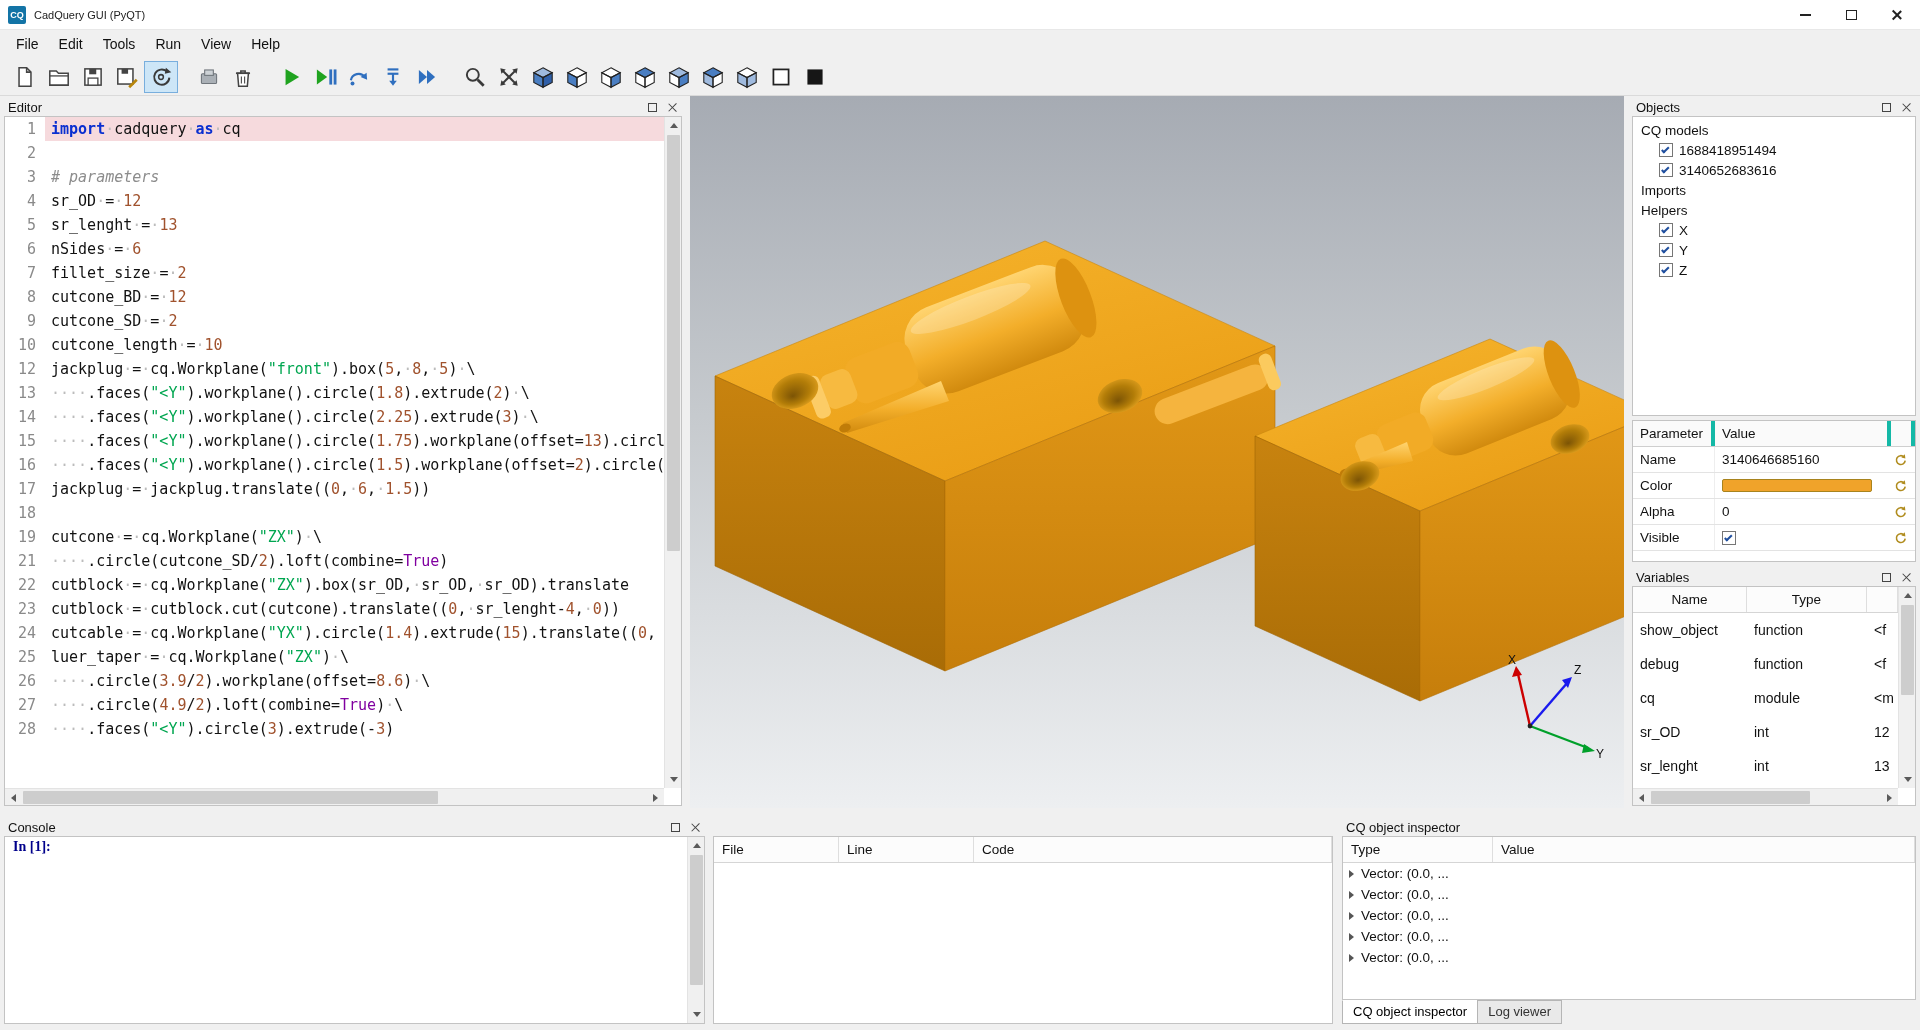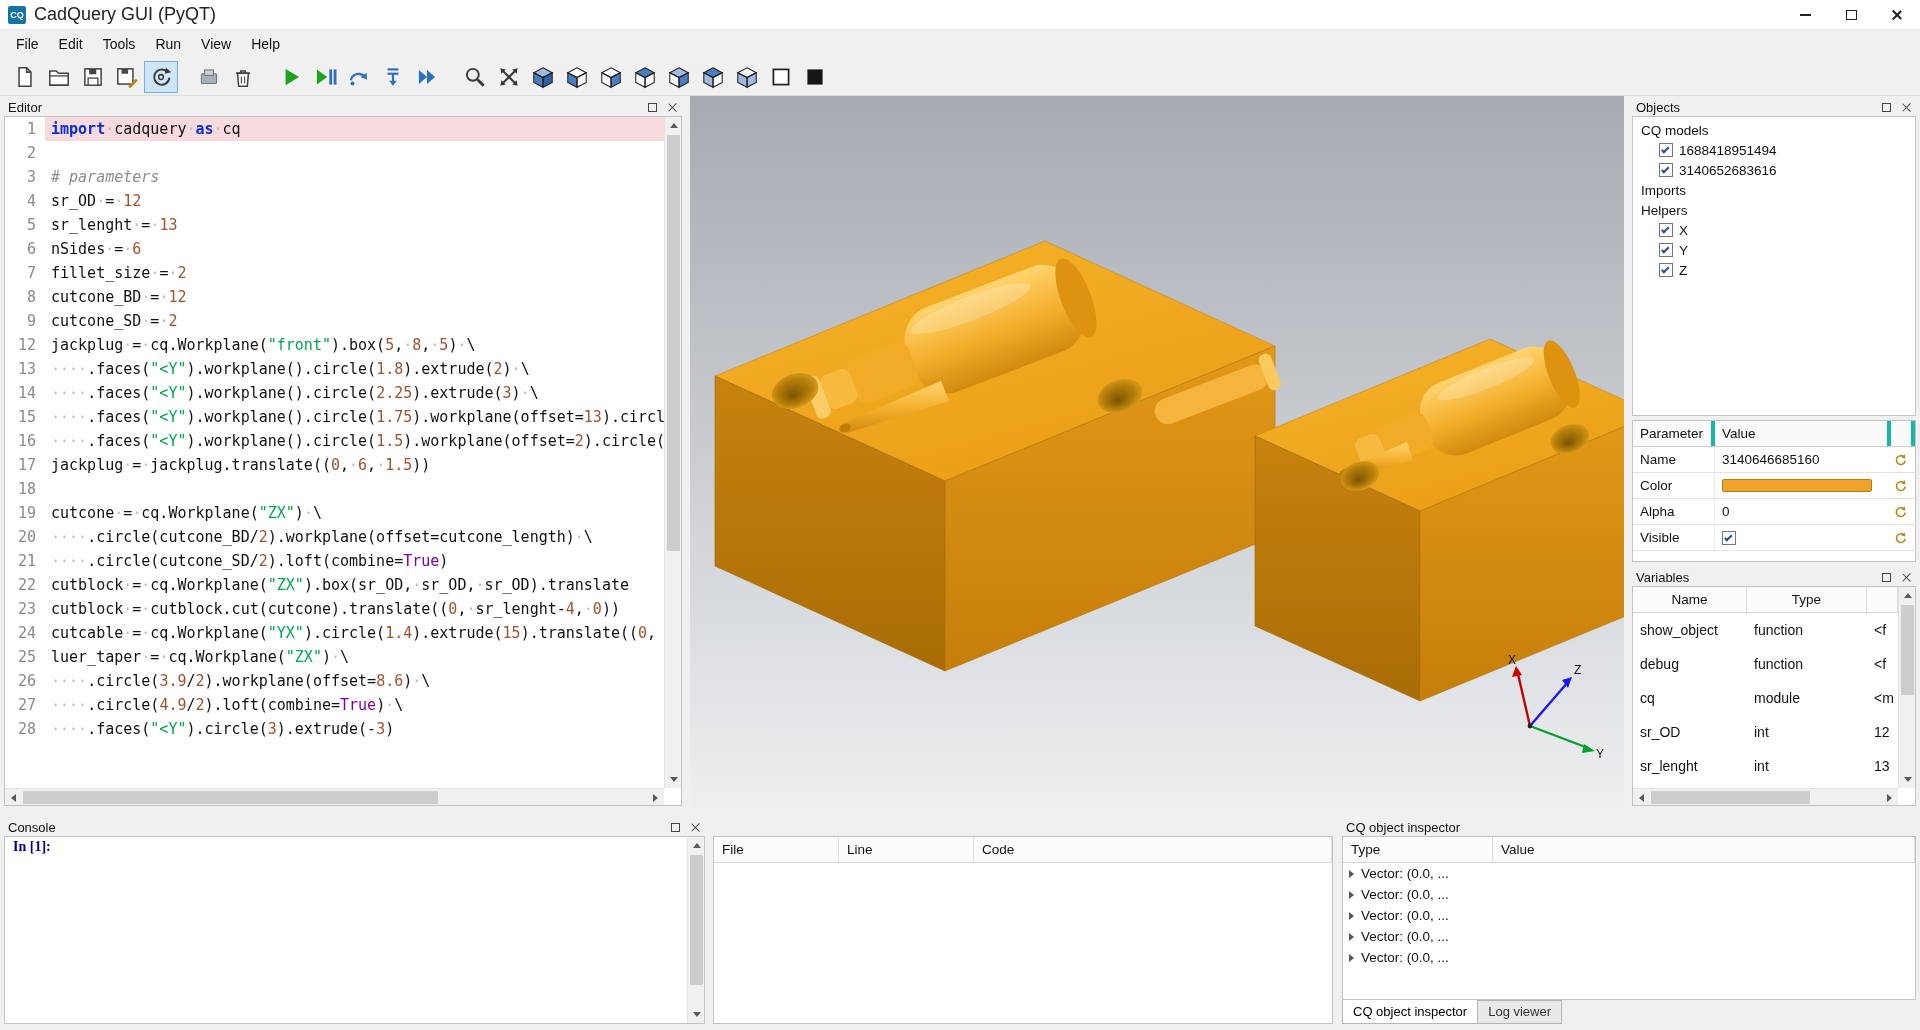--- a/index.html
+++ b/index.html
@@ -3,21 +3,21 @@
 <meta charset="utf-8">
 <style>
   * { box-sizing: border-box; margin: 0; padding: 0; }
   html,body { width:1920px; height:1030px; overflow:hidden; }
   body { font-family:"Liberation Sans", sans-serif; font-size:14px; color:#111; background:#f0f0f0; }
   #app { position:relative; width:1920px; height:1030px; background:#f0f0f0; overflow:hidden; }
 
   
   .titlebar { position:absolute; left:0; top:0; width:1920px; height:30px; background:#ffffff; display:flex; align-items:center; padding-left:8px; border-bottom:1px solid #e8e8e8; }
   .app-icon { width:18px; height:18px; background:#1374a6; color:#fff; font-size:9px; font-weight:bold; display:flex; align-items:center; justify-content:center; border-radius:2px; }
-  .title-text { margin-left:8px; font-size:18px; color:#222; }
+  .title-text { margin-left:8px; font-size:11px; color:#222; }
   .win-controls { position:absolute; right:0; top:0; height:30px; display:flex; }
   .win-btn { width:46px; height:30px; display:flex; align-items:center; justify-content:center; }
   .min-glyph { width:11px; height:2px; background:#222; display:block; }
   .max-glyph { width:11px; height:10px; border:1.5px solid #222; display:block; }
   .x-glyph { position:relative; width:12px; height:12px; display:block; }
   .x-glyph::before,.x-glyph::after { content:""; position:absolute; left:5px; top:0; width:1.5px; height:12px; background:#222; }
   .x-glyph::before { transform:rotate(45deg); } .x-glyph::after { transform:rotate(-45deg); }
 
   
   .menubar { position:absolute; left:0; top:30px; width:1920px; height:28px; background:#f0f0f0; display:flex; align-items:center; padding-left:6px; }
@@ -359,29 +359,29 @@
       <div class="code-area">
           <div class="code-row current"><span class="gutter">1</span><span class="codetext"><span class="tk-k">import</span><span class="tk-w">·</span><span class="tk-d">cadquery</span><span class="tk-w">·</span><span class="tk-k">as</span><span class="tk-w">·</span><span class="tk-d">cq</span></span></div>
           <div class="code-row"><span class="gutter">2</span><span class="codetext"></span></div>
           <div class="code-row"><span class="gutter">3</span><span class="codetext"><span class="tk-c"># parameters</span></span></div>
           <div class="code-row"><span class="gutter">4</span><span class="codetext"><span class="tk-d">sr_OD</span><span class="tk-w">·</span><span class="tk-d">=</span><span class="tk-w">·</span><span class="tk-n">12</span></span></div>
           <div class="code-row"><span class="gutter">5</span><span class="codetext"><span class="tk-d">sr_lenght</span><span class="tk-w">·</span><span class="tk-d">=</span><span class="tk-w">·</span><span class="tk-n">13</span></span></div>
           <div class="code-row"><span class="gutter">6</span><span class="codetext"><span class="tk-d">nSides</span><span class="tk-w">·</span><span class="tk-d">=</span><span class="tk-w">·</span><span class="tk-n">6</span></span></div>
           <div class="code-row"><span class="gutter">7</span><span class="codetext"><span class="tk-d">fillet_size</span><span class="tk-w">·</span><span class="tk-d">=</span><span class="tk-w">·</span><span class="tk-n">2</span></span></div>
           <div class="code-row"><span class="gutter">8</span><span class="codetext"><span class="tk-d">cutcone_BD</span><span class="tk-w">·</span><span class="tk-d">=</span><span class="tk-w">·</span><span class="tk-n">12</span></span></div>
           <div class="code-row"><span class="gutter">9</span><span class="codetext"><span class="tk-d">cutcone_SD</span><span class="tk-w">·</span><span class="tk-d">=</span><span class="tk-w">·</span><span class="tk-n">2</span></span></div>
+          <div class="code-row"><span class="gutter">10</span><span class="codetext"><span class="tk-d">cutcone_length</span><span class="tk-w">·</span><span class="tk-d">=</span><span class="tk-w">·</span><span class="tk-n">10</span></span></div>
           <div class="code-row"><span class="gutter">12</span><span class="codetext"><span class="tk-d">jackplug</span><span class="tk-w">·</span><span class="tk-d">=</span><span class="tk-w">·</span><span class="tk-d">cq.Workplane(</span><span class="tk-s">"front"</span><span class="tk-d">).box(</span><span class="tk-n">5</span><span class="tk-d">,</span><span class="tk-w">·</span><span class="tk-n">8</span><span class="tk-d">,</span><span class="tk-w">·</span><span class="tk-n">5</span><span class="tk-d">)</span><span class="tk-w">·</span><span class="tk-d">\</span></span></div>
           <div class="code-row"><span class="gutter">13</span><span class="codetext"><span class="tk-w">····</span><span class="tk-d">.faces(</span><span class="tk-s">"&lt;Y"</span><span class="tk-d">).workplane().circle(</span><span class="tk-n">1.8</span><span class="tk-d">).extrude(</span><span class="tk-n">2</span><span class="tk-d">)</span><span class="tk-w">·</span><span class="tk-d">\</span></span></div>
           <div class="code-row"><span class="gutter">14</span><span class="codetext"><span class="tk-w">····</span><span class="tk-d">.faces(</span><span class="tk-s">"&lt;Y"</span><span class="tk-d">).workplane().circle(</span><span class="tk-n">2.25</span><span class="tk-d">).extrude(</span><span class="tk-n">3</span><span class="tk-d">)</span><span class="tk-w">·</span><span class="tk-d">\</span></span></div>
           <div class="code-row"><span class="gutter">15</span><span class="codetext"><span class="tk-w">····</span><span class="tk-d">.faces(</span><span class="tk-s">"&lt;Y"</span><span class="tk-d">).workplane().circle(</span><span class="tk-n">1.75</span><span class="tk-d">).workplane(offset=</span><span class="tk-n">13</span><span class="tk-d">).circle(</span></span></div>
           <div class="code-row"><span class="gutter">16</span><span class="codetext"><span class="tk-w">····</span><span class="tk-d">.faces(</span><span class="tk-s">"&lt;Y"</span><span class="tk-d">).workplane().circle(</span><span class="tk-n">1.5</span><span class="tk-d">).workplane(offset=</span><span class="tk-n">2</span><span class="tk-d">).circle((</span></span></div>
           <div class="code-row"><span class="gutter">17</span><span class="codetext"><span class="tk-d">jackplug</span><span class="tk-w">·</span><span class="tk-d">=</span><span class="tk-w">·</span><span class="tk-d">jackplug.translate((</span><span class="tk-n">0</span><span class="tk-d">,</span><span class="tk-w">·</span><span class="tk-n">6</span><span class="tk-d">,</span><span class="tk-w">·</span><span class="tk-n">1.5</span><span class="tk-d">))</span></span></div>
           <div class="code-row"><span class="gutter">18</span><span class="codetext"></span></div>
           <div class="code-row"><span class="gutter">19</span><span class="codetext"><span class="tk-d">cutcone</span><span class="tk-w">·</span><span class="tk-d">=</span><span class="tk-w">·</span><span class="tk-d">cq.Workplane(</span><span class="tk-s">"ZX"</span><span class="tk-d">)</span><span class="tk-w">·</span><span class="tk-d">\</span></span></div>
-          <div class="code-row"><span class="gutter">20</span><span class="codetext"><span class="tk-w">····</span><span class="tk-d">.circle(cutcone_BD/</span><span class="tk-n">2</span><span class="tk-d">).workplane(offset=cutcone_length)</span><span class="tk-w">·</span><span class="tk-d">\</span></span></div>
           <div class="code-row"><span class="gutter">21</span><span class="codetext"><span class="tk-w">····</span><span class="tk-d">.circle(cutcone_SD/</span><span class="tk-n">2</span><span class="tk-d">).loft(combine=</span><span class="tk-b">True</span><span class="tk-d">)</span></span></div>
           <div class="code-row"><span class="gutter">22</span><span class="codetext"><span class="tk-d">cutblock</span><span class="tk-w">·</span><span class="tk-d">=</span><span class="tk-w">·</span><span class="tk-d">cq.Workplane(</span><span class="tk-s">"ZX"</span><span class="tk-d">).box(sr_OD,</span><span class="tk-w">·</span><span class="tk-d">sr_OD,</span><span class="tk-w">·</span><span class="tk-d">sr_OD).translate</span></span></div>
           <div class="code-row"><span class="gutter">23</span><span class="codetext"><span class="tk-d">cutblock</span><span class="tk-w">·</span><span class="tk-d">=</span><span class="tk-w">·</span><span class="tk-d">cutblock.cut(cutcone).translate((</span><span class="tk-n">0</span><span class="tk-d">,</span><span class="tk-w">·</span><span class="tk-d">sr_lenght-</span><span class="tk-n">4</span><span class="tk-d">,</span><span class="tk-w">·</span><span class="tk-n">0</span><span class="tk-d">))</span></span></div>
           <div class="code-row"><span class="gutter">24</span><span class="codetext"><span class="tk-d">cutcable</span><span class="tk-w">·</span><span class="tk-d">=</span><span class="tk-w">·</span><span class="tk-d">cq.Workplane(</span><span class="tk-s">"YX"</span><span class="tk-d">).circle(</span><span class="tk-n">1.4</span><span class="tk-d">).extrude(</span><span class="tk-n">15</span><span class="tk-d">).translate((</span><span class="tk-n">0</span><span class="tk-d">,</span></span></div>
           <div class="code-row"><span class="gutter">25</span><span class="codetext"><span class="tk-d">luer_taper</span><span class="tk-w">·</span><span class="tk-d">=</span><span class="tk-w">·</span><span class="tk-d">cq.Workplane(</span><span class="tk-s">"ZX"</span><span class="tk-d">)</span><span class="tk-w">·</span><span class="tk-d">\</span></span></div>
           <div class="code-row"><span class="gutter">26</span><span class="codetext"><span class="tk-w">····</span><span class="tk-d">.circle(</span><span class="tk-n">3.9</span><span class="tk-d">/</span><span class="tk-n">2</span><span class="tk-d">).workplane(offset=</span><span class="tk-n">8.6</span><span class="tk-d">)</span><span class="tk-w">·</span><span class="tk-d">\</span></span></div>
           <div class="code-row"><span class="gutter">27</span><span class="codetext"><span class="tk-w">····</span><span class="tk-d">.circle(</span><span class="tk-n">4.9</span><span class="tk-d">/</span><span class="tk-n">2</span><span class="tk-d">).loft(combine=</span><span class="tk-b">True</span><span class="tk-d">)</span><span class="tk-w">·</span><span class="tk-d">\</span></span></div>
           <div class="code-row"><span class="gutter">28</span><span class="codetext"><span class="tk-w">····</span><span class="tk-d">.faces(</span><span class="tk-s">"&lt;Y"</span><span class="tk-d">).circle(</span><span class="tk-n">3</span><span class="tk-d">).extrude(-</span><span class="tk-n">3</span><span class="tk-d">)</span></span></div>
         </div>
       <div class="vscroll" style="bottom:17px;">

